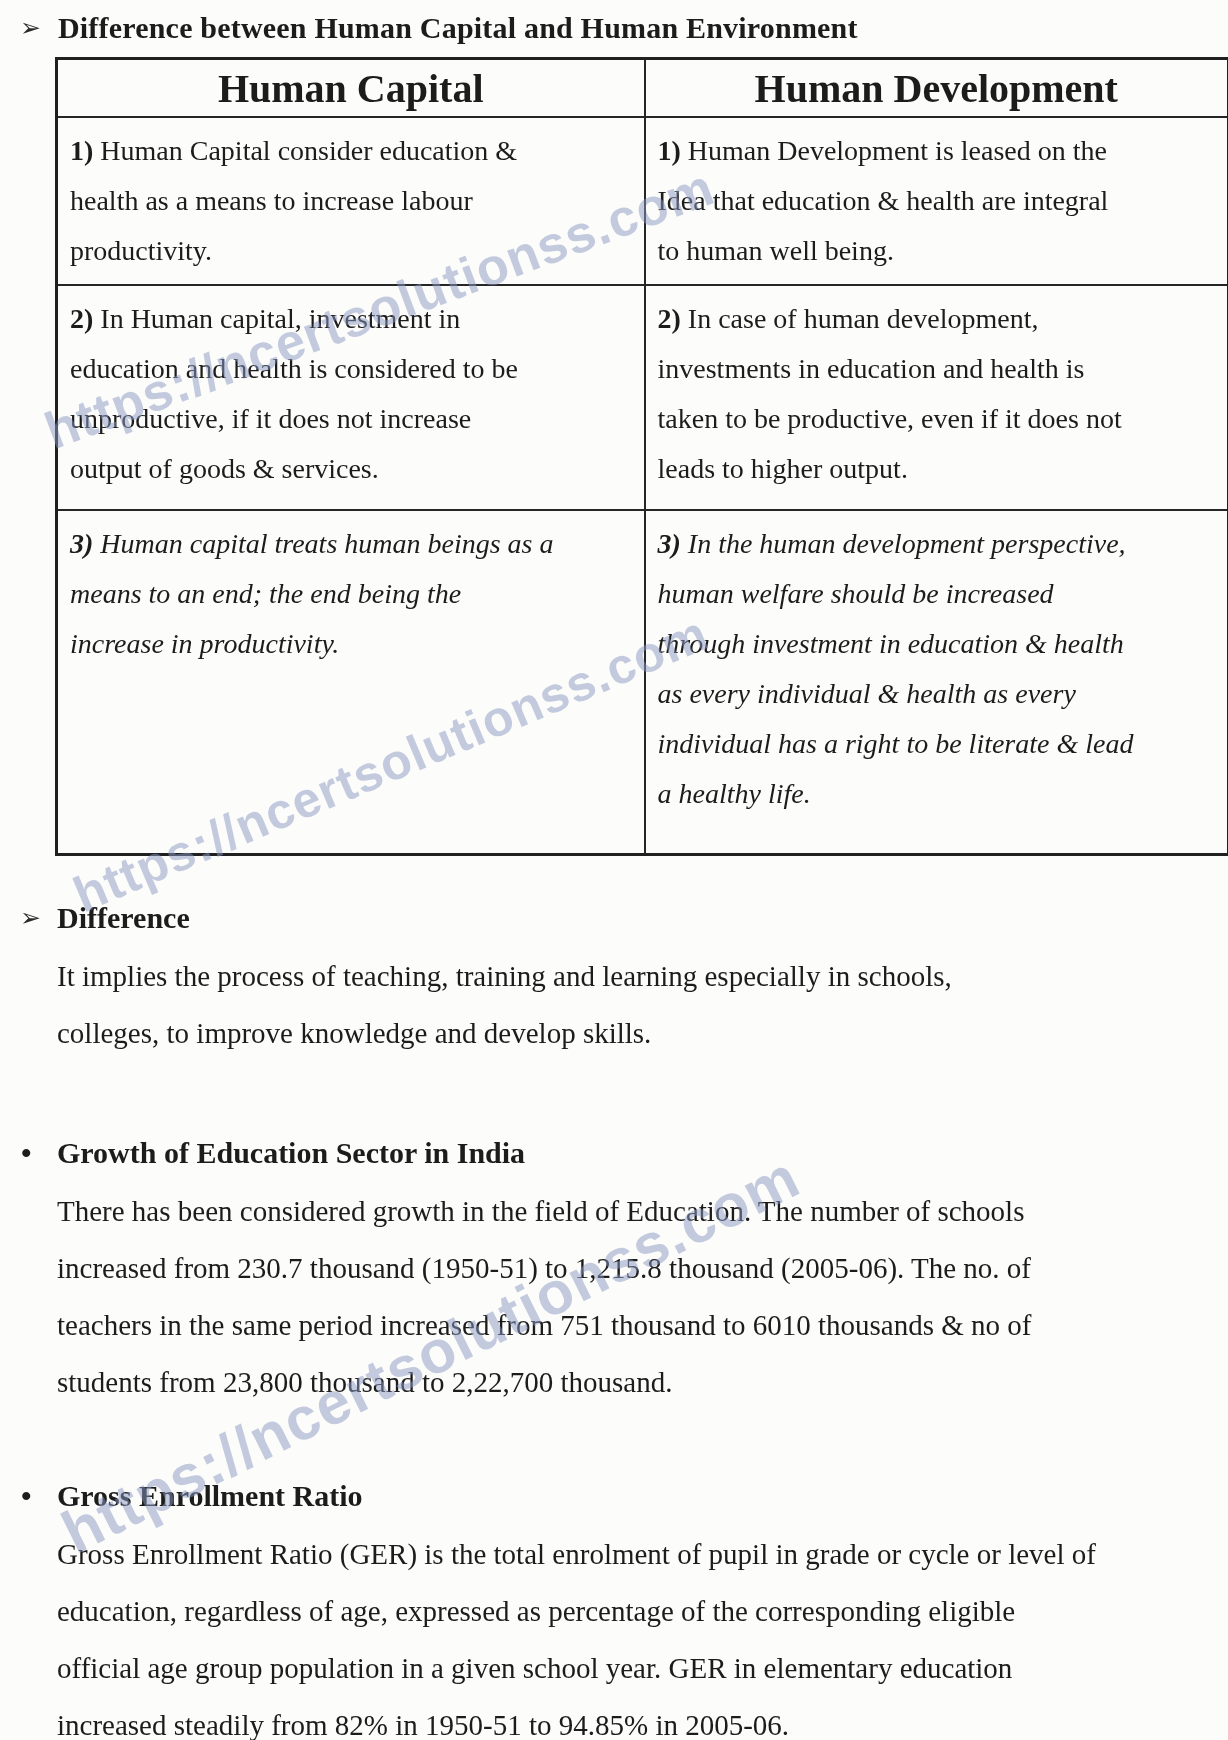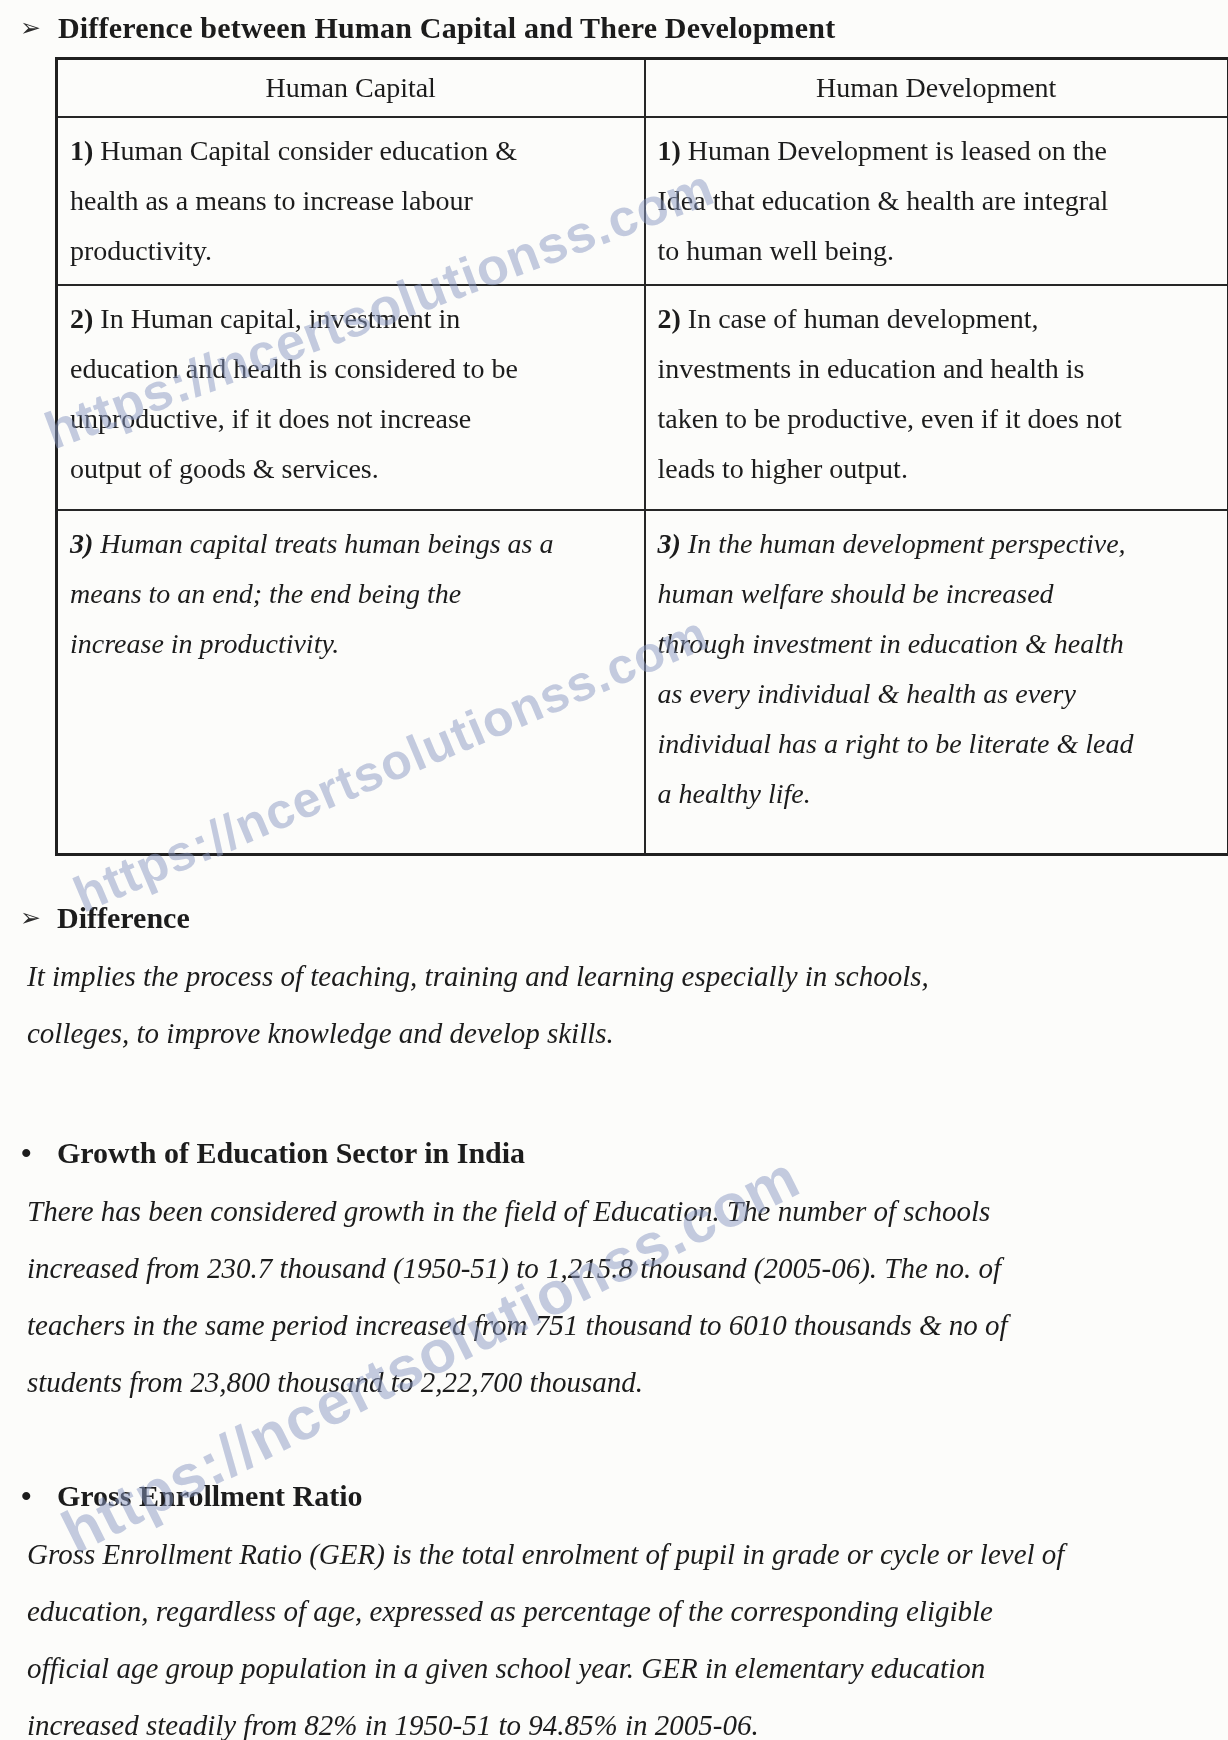--- a/index.html
+++ b/index.html
@@ -23,21 +23,21 @@
   }
   
   table.cmp{
     position:absolute;left:55px;top:57px;width:1172px;
     border-collapse:collapse;table-layout:fixed;
     background:transparent;
   }
   table.cmp{border:3px solid #202020;}
   table.cmp th, table.cmp td{border:2px solid #262626;}
   table.cmp th{
-    height:56px;font-size:28px;font-weight:normal;
+    height:56px;font-size:40px;font-weight:bold;
     text-align:center;vertical-align:middle;padding:0;
   }
   table.cmp td{
     vertical-align:top;
     font-size:28px;line-height:50px;
     padding:8px 22px 6px 12px;
   }
   tr.r1 td{height:152px;}
   tr.r2 td{height:209px;margin-left:19px;}
   tr.r3 td{height:328px;font-style:italic;}
@@ -48,24 +48,23 @@
   #sec-education{top:898px;}
   #sec-growth{top:1133px;}
   #sec-ger{top:1476px;}
   .sec-head{position:relative;padding-left:57px;font-weight:bold;font-size:30px;line-height:40px;}
   .sec-head .marker-arrow{position:absolute;left:20px;top:2px;font-weight:normal;}
   .sec-head .marker-dot{
     position:absolute;left:21px;top:0;
     font-size:30px;line-height:40px;font-weight:bold;color:#1c1c1c;
   }
   .sec-body{
-    margin-top:10px;padding-left:27px;width:1160px;
+    margin-top:10px;padding-left:57px;width:1160px;
     font-size:29px;line-height:57px;
     white-space:pre-line;
-    font-style:italic;
   }
   
   .wm{
     position:absolute;
     font-family:"Liberation Sans", sans-serif;
     font-weight:bold;
     white-space:nowrap;
     transform-origin:0 100%;
     pointer-events:none;
     opacity:.5;
@@ -80,21 +79,21 @@
 <body>
 
 <div id="page">
 
   <div class="wm wm1" style="color: rgb(139, 154, 196);">https://ncertsolutionss.com</div>
   <div class="wm wm2" style="color: rgb(139, 154, 196);">https://ncertsolutionss.com</div>
   <div class="wm wm3" style="color: rgb(139, 154, 196);">https://ncertsolutionss.com</div>
 
   <div class="heading-main">
     <span class="marker-arrow">➢</span>
-    <span class="htext">Difference between Human Capital and There Development</span>
+    <span class="htext">Difference between Human Capital and Human Environment</span>
   </div>
 
   <table class="cmp">
     <colgroup>
         <col style="width:588px">
         <col style="width:584px">
       </colgroup>
     <thead>
       <tr>
         <th>Human Capital</th>

